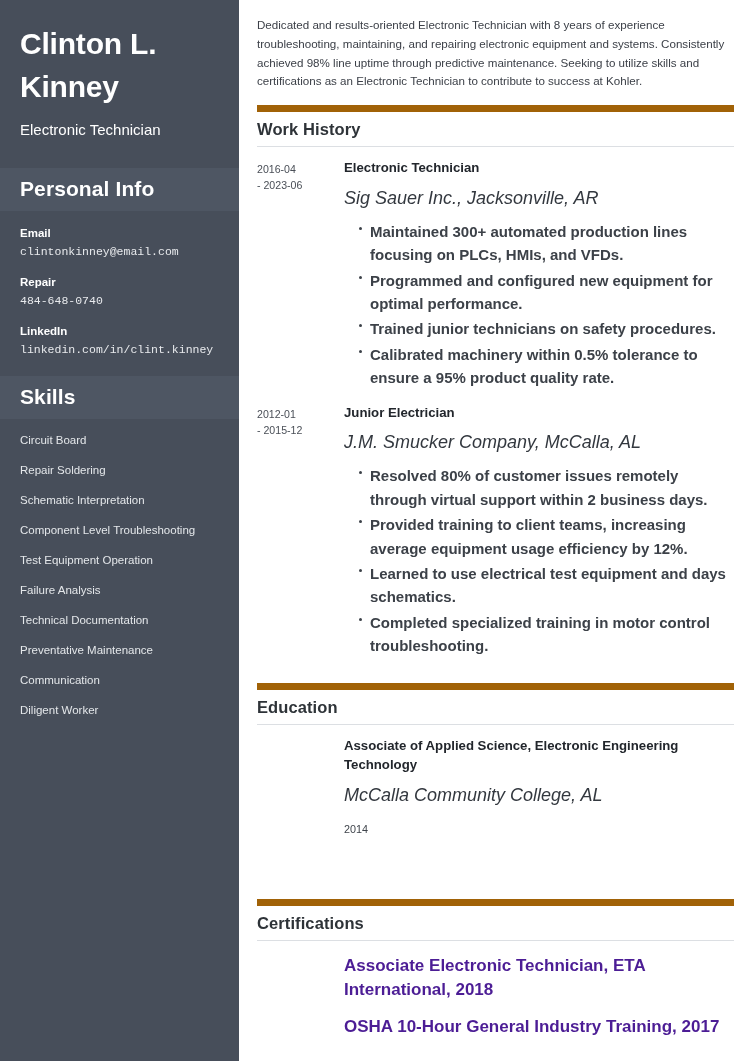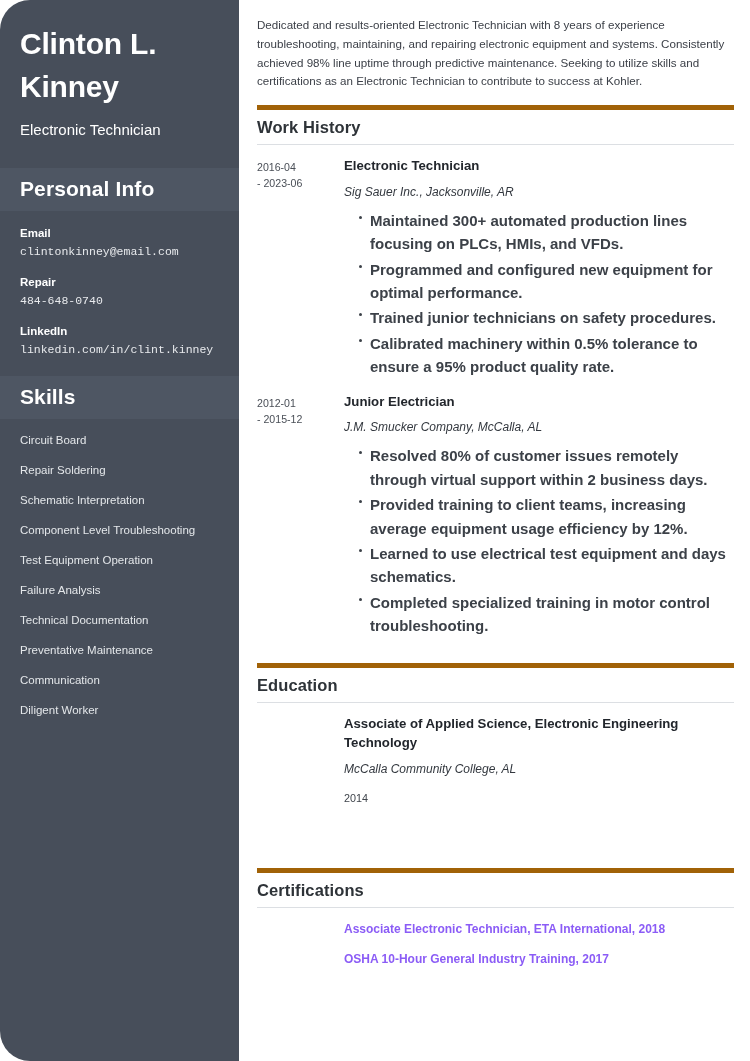--- a/index.html
+++ b/index.html
@@ -9,21 +9,20 @@
     background: #ffffff;
     font-family: "Liberation Sans", sans-serif;
   }
   .page {
     position: relative;
     width: 750px;
     height: 1061px;
     display: flex;
     background: #ffffff;
     overflow: hidden;
-    border-radius: 30px;
   }
 
   
   .sidebar {
     width: 239px;
     flex: 0 0 239px;
     background: #474e5a;
     color: #ffffff;
     padding-top: 22px;
   }
@@ -92,21 +91,21 @@
     color: #3c4048;
     padding-right: 6px;
     margin-bottom: 14px;
   }
 
   .section { margin-bottom: 2px; }
   .section-head {
     font-size: 16.5px;
     font-weight: bold;
     color: #2e3338;
-    border-top: 5px solid #a16207;
+    border-top: 7px solid #a16207;
     border-bottom: 1px solid #dcdfe3;
     padding: 8px 0 7px 0;
     letter-spacing: 0.1px;
   }
 
   .entry {
     display: flex;
     padding-top: 12px;
   }
   .entry-dates {
@@ -117,21 +116,21 @@
     padding-top: 2px;
   }
   .entry-body { flex: 1 1 auto; min-width: 0; padding-right: 4px; }
   .entry-title {
     font-size: 13.2px;
     font-weight: bold;
     color: #22262c;
     line-height: 1.42;
   }
   .entry-sub {
-    font-size: 12px;
+    font-size: 18px;
     font-style: italic;
     color: #33383f;
     line-height: 1.5;
     margin-top: 7px;
   }
   .entry-plain {
     font-size: 10.8px;
     color: #3f444b;
     line-height: 1.5;
     margin-top: 12px;
@@ -161,23 +160,23 @@
     background: #3c4148;
   }
 
   .cert-entry {
     display: flex;
     padding-top: 13px;
   }
   .cert-spacer { flex: 0 0 87px; }
   .cert-text {
     flex: 1 1 auto;
-    font-size: 12px;
-    font-weight: bold;
-    color: #8b5cf6;
+    font-size: 17px;
+    font-weight: bold;
+    color: #4c1d95;
     line-height: 1.4;
   }
 
   .sec-work { margin-top: 0; }
   .sec-education { margin-top: 24px; }
   .sec-certifications { margin-top: 34px; }
   .spacer-after-edu { height: 28px; }
 </style>
 </head>
 <body>

